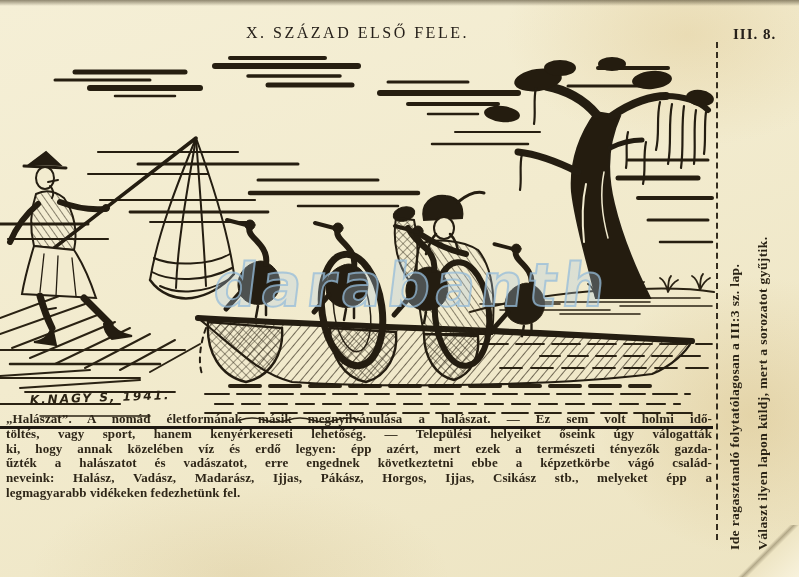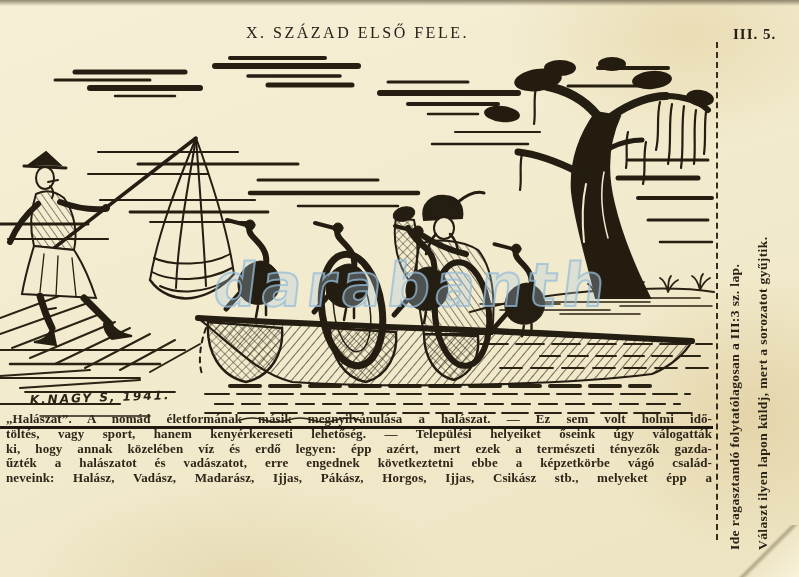--- a/index.html
+++ b/index.html
@@ -38,21 +38,21 @@
   .corner-fold{position:absolute;right:0;bottom:0;width:62px;height:52px;
     background:linear-gradient(135deg,transparent 46%,rgba(86,74,46,0.38) 50%,#eee5c4 55%,#f8f2dc 100%);}
 </style>
 </head>
 <body>
 
 <div class="postcard">
   <div class="top-edge"></div>
 
   <div class="title">X. SZÁZAD ELSŐ FELE.</div>
-  <div class="plate">III. 5.</div>
+  <div class="plate">III. 8.</div>
   <div class="dashline"></div>
   <div class="sidenote n1">Ide ragasztandó folytatólagosan a III:3 sz. lap.</div>
   <div class="sidenote n2">Választ ilyen lapon küldj, mert a sorozatot gyűjtik.</div>
 
   <svg class="art" viewBox="0 0 715 372">
     <defs>
       <pattern id="hatch" width="7" height="7" patternUnits="userSpaceOnUse" patternTransform="rotate(40)">
         <line x1="0" y1="0" x2="0" y2="7" stroke="#2a2213" stroke-width="1.3"></line>
       </pattern>
       <pattern id="hatch2" width="6" height="6" patternUnits="userSpaceOnUse" patternTransform="rotate(-35)">
@@ -251,16 +251,17 @@
   <div class="watermark">darabanth</div>
 
   <div class="rule"></div>
 
   <div class="caption">
     <div class="cap-line">„Halászat”. A nomád életformának másik megnyilvánulása a halászat. — Ez sem volt holmi idő-</div>
     <div class="cap-line">töltés, vagy sport, hanem kenyérkereseti lehetőség. — Települési helyeiket őseink úgy válogatták</div>
     <div class="cap-line">ki, hogy annak közelében víz és erdő legyen: épp azért, mert ezek a természeti tényezők gazda-</div>
     <div class="cap-line">űzték a halászatot és vadászatot, erre engednek következtetni ebbe a képzetkörbe vágó család-</div>
     <div class="cap-line">neveink: Halász, Vadász, Madarász, Ijjas, Pákász, Horgos, Ijjas, Csikász stb., melyeket épp a</div>
+    <div class="cap-line last">legmagyarabb vidékeken fedezhetünk fel.</div>
   </div>
 
   <div class="corner-fold"></div>
 </div>
 
 </body></html>

